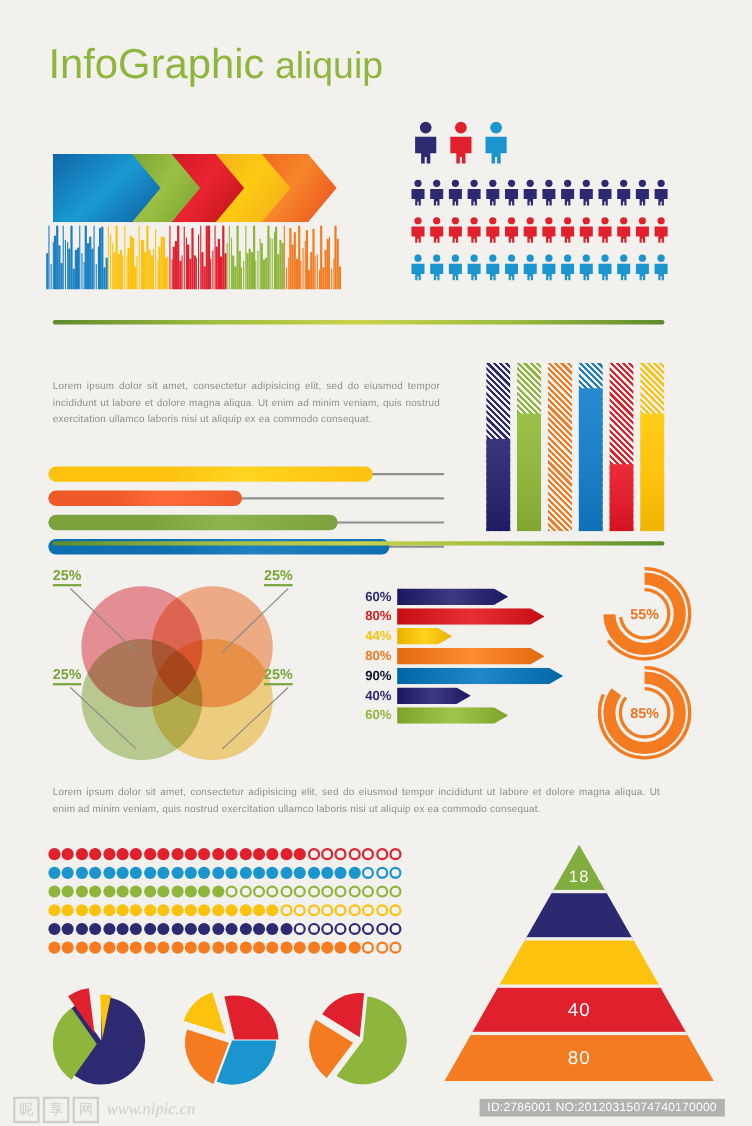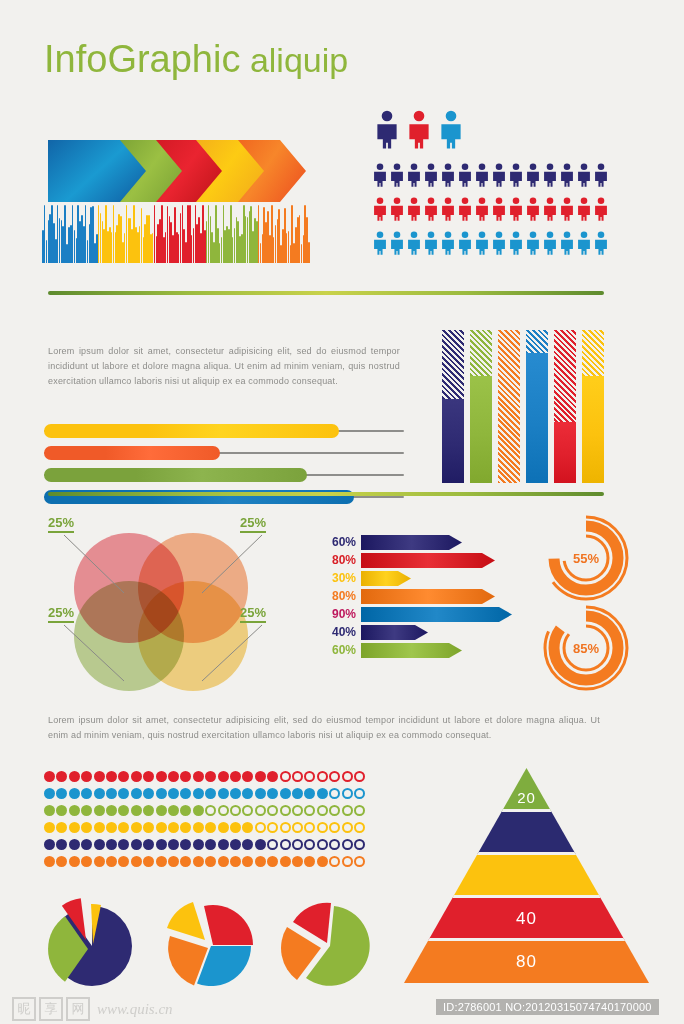--- a/index.html
+++ b/index.html
@@ -532,21 +532,21 @@
             <linearGradient id="ag2" x1="0" y1="0" x2="1" y2="0">
               <stop offset="0" stop-color="#c60d14"></stop>
               <stop offset="0.5" stop-color="#e82f36"></stop>
               <stop offset="1" stop-color="#c60d14"></stop>
             </linearGradient>
           </defs>
           <path d="M0,0 L121,0 L134,7.5 L121,15 L0,15 Z" fill="url(#ag2)"></path>
         </svg>
       </div>
       <div class="abar">
-        <div class="albl" style="color: rgb(252, 194, 14);">30%</div>
+        <div class="albl" style="color: rgb(252, 194, 14);">44%</div>
         <svg width="50" height="15" viewBox="0 0 50 15" class="ashape">
           <defs>
             <linearGradient id="ag3" x1="0" y1="0" x2="1" y2="0">
               <stop offset="0" stop-color="#eab000"></stop>
               <stop offset="0.5" stop-color="#ffd21e"></stop>
               <stop offset="1" stop-color="#eab000"></stop>
             </linearGradient>
           </defs>
           <path d="M0,0 L37,0 L50,7.5 L37,15 L0,15 Z" fill="url(#ag3)"></path>
         </svg>
@@ -558,21 +558,21 @@
             <linearGradient id="ag4" x1="0" y1="0" x2="1" y2="0">
               <stop offset="0" stop-color="#e2690e"></stop>
               <stop offset="0.5" stop-color="#ff8b30"></stop>
               <stop offset="1" stop-color="#e2690e"></stop>
             </linearGradient>
           </defs>
           <path d="M0,0 L121,0 L134,7.5 L121,15 L0,15 Z" fill="url(#ag4)"></path>
         </svg>
       </div>
       <div class="abar">
-        <div class="albl" style="color: #be185d;">90%</div>
+        <div class="albl" style="color: #0f172a;">90%</div>
         <svg width="151" height="15" viewBox="0 0 151 15" class="ashape">
           <defs>
             <linearGradient id="ag5" x1="0" y1="0" x2="1" y2="0">
               <stop offset="0" stop-color="#0066a6"></stop>
               <stop offset="0.5" stop-color="#2188c8"></stop>
               <stop offset="1" stop-color="#0066a6"></stop>
             </linearGradient>
           </defs>
           <path d="M0,0 L138,0 L151,7.5 L138,15 L0,15 Z" fill="url(#ag5)"></path>
         </svg>
@@ -808,21 +808,21 @@
         <rect x="0" y="43" width="245" height="43" fill="#2b2a70"></rect>
         <rect x="0" y="86" width="245" height="43" fill="#fcc20e"></rect>
         <rect x="0" y="129" width="245" height="43" fill="#e0202c"></rect>
         <rect x="0" y="172" width="245" height="43" fill="#f47b20"></rect>
         <rect x="0" y="41" width="245" height="3" fill="#f2f1ee"></rect>
         <rect x="0" y="84" width="245" height="3" fill="#f2f1ee"></rect>
         <rect x="0" y="127" width="245" height="3" fill="#f2f1ee"></rect>
         <rect x="0" y="170" width="245" height="3" fill="#f2f1ee"></rect>
       </g>
     </svg>
-    <div class="lv" style="top:16px;height:26px;font-size:15px;">20</div>
+    <div class="lv" style="top:16px;height:26px;font-size:15px;">18</div>
     <div class="lv" style="top:138px;height:26px;">40</div>
     <div class="lv" style="top:181px;height:26px;">80</div>
   </div>
 
   <div class="pies">
 
     <svg width="105" height="92" viewBox="0 0 105 92" style="position:absolute;left:0;top:0;">
       <g transform="translate(52,50)">
         <path d="M0,0 L0,-40 A40,40 0 0 1 0,40 A40,40 0 0 1 -23,-32.7 Z" fill="#2e2a72"></path>
         <path d="M0,0 L-23,-32.7 A40,40 0 0 0 -23,32.7 Z" fill="#8fb63c" transform="translate(-4,3)"></path>
@@ -847,18 +847,18 @@
         <path d="M0,0 L-34,-21 A40,40 0 0 0 -24,32 Z" fill="#f47b20" transform="translate(-9,2)"></path>
       </g>
     </svg>
   </div>
 
   <div class="footer">
     <div class="wm-logo">
       <div class="wm-box">昵</div>
       <div class="wm-box">享</div>
       <div class="wm-box">网</div>
-      <div class="wm-site">www.quis.cn</div>
+      <div class="wm-site">www.nipic.cn</div>
     </div>
     <div class="id-badge">ID:2786001 NO:20120315074740170000</div>
   </div>
 
 </div>
 
 </body></html>

